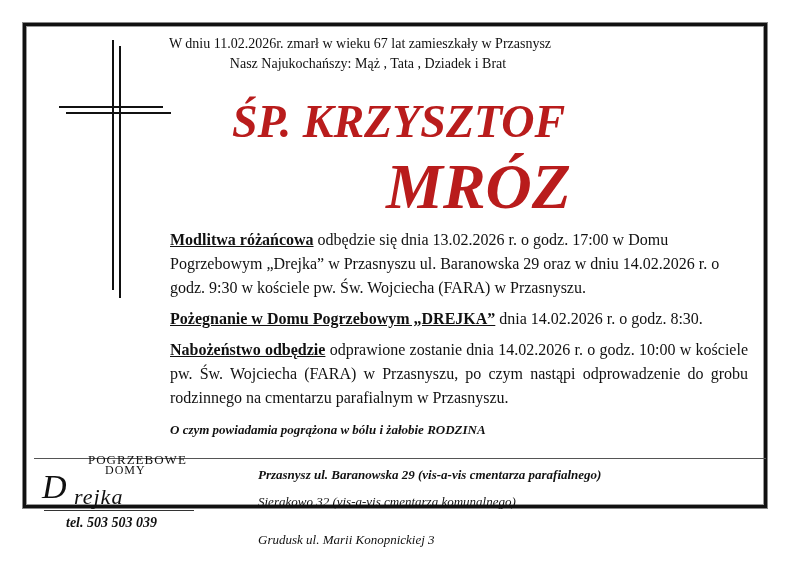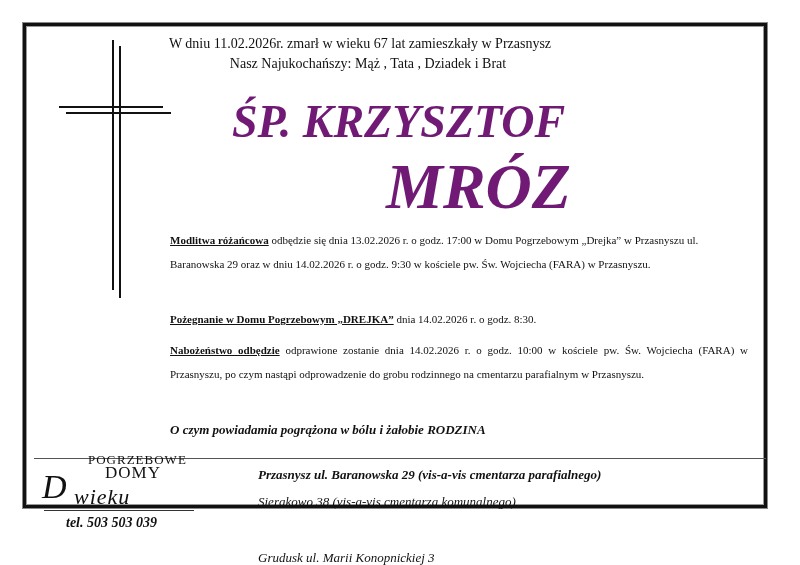--- a/index.html
+++ b/index.html
@@ -1,27 +1,27 @@
 <!DOCTYPE html>
 <html><head>
 <meta charset="utf-8">
 <style>
   html, body { margin:0; padding:0; background:#ffffff; }
   body { width:800px; height:565px; position:relative; overflow:hidden; font-family:"Liberation Serif", serif; color:#111; }
   .frame { position:absolute; left:23px; top:23px; width:738px; height:479px; border:3px solid #111; box-shadow:0 0 0 1px #888, inset 0 0 0 1px #999; background:#fff; }
   .header-line { position:absolute; left:0; width:720px; text-align:center; font-size:14px; }
   .cross-v { position:absolute; background:#111; width:2px; }
   .cross-h { position:absolute; background:#111; height:2px; }
-  .title { position:absolute; font-weight:bold; font-style:italic; white-space:nowrap; color:#701a75; }
-  .para { position:absolute; left:170px; width:578px; font-size:11px; line-height:24px; }
+  .title { position:absolute; font-weight:bold; font-style:italic; white-space:nowrap; color:#b91c1c; }
+  .para { position:absolute; left:170px; width:578px; font-size:16px; line-height:24px; }
   .para.justify { text-align:justify; }
   .u { text-decoration:underline; font-weight:bold; }
   .closing { position:absolute; left:170px; top:422px; font-size:13px; font-weight:bold; font-style:italic; }
   .divider { position:absolute; left:34px; top:458px; width:732px; height:1px; background:#555; }
-  .logo-domy { position:absolute; left:105px; top:463px; font-size:17px; letter-spacing:1px; }
+  .logo-domy { position:absolute; left:105px; top:463px; font-size:12px; letter-spacing:1px; }
   .logo-pog { position:absolute; left:88px; top:452px; font-size:13px; letter-spacing:1px; }
   .logo-d { position:absolute; left:42px; top:470px; font-size:34px; font-style:italic; line-height:34px; }
   .logo-rejka { position:absolute; left:74px; top:486px; font-size:22px; font-style:italic; letter-spacing:1px; line-height:22px; }
   .logo-line { position:absolute; left:44px; top:510px; width:150px; height:1px; background:#333; }
   .phone { position:absolute; left:66px; top:515px; font-size:14px; font-weight:bold; font-style:italic; }
   .addr { position:absolute; left:258px; font-size:13px; font-style:italic; white-space:nowrap;text-align:right; }
   .addr.bold { font-weight:bold; }
 </style>
 </head>
 <body>
@@ -48,20 +48,20 @@
 <div class="para justify" style="top:338px;"><span class="u">Nabożeństwo odbędzie</span><span> odprawione zostanie dnia 14.02.2026 r. o godz. 10:00 w kościele pw. Św. Wojciecha (FARA) w Przasnyszu, po czym nastąpi odprowadzenie do grobu rodzinnego na cmentarzu parafialnym w Przasnyszu.</span></div>
 
 <div class="closing">O czym powiadamia pogrążona w bólu i żałobie RODZINA</div>
 
 <div class="divider"></div>
 
 <div>
   <div class="logo-domy">DOMY</div>
   <div class="logo-pog">POGRZEBOWE</div>
   <div class="logo-d">D</div>
-  <div class="logo-rejka">wieku</div>
+  <div class="logo-rejka">rejka</div>
   <div class="logo-line"></div>
 </div>
 <div class="phone">tel. 503 503 039</div>
 
 <div class="addr bold" style="top:467px;">Przasnysz ul. Baranowska 29 (vis-a-vis cmentarza parafialnego)</div>
-<div class="addr" style="top:494px;">Sierakowo 38 (vis-a-vis cmentarza komunalnego)</div>
-<div class="addr" style="top:550px;">Grudusk ul. Marii Konopnickiej 3</div>
+<div class="addr" style="top:494px;">Sierakowo 32 (vis-a-vis cmentarza komunalnego)</div>
+<div class="addr" style="top:532px;">Grudusk ul. Marii Konopnickiej 3</div>
 
 </body></html>

